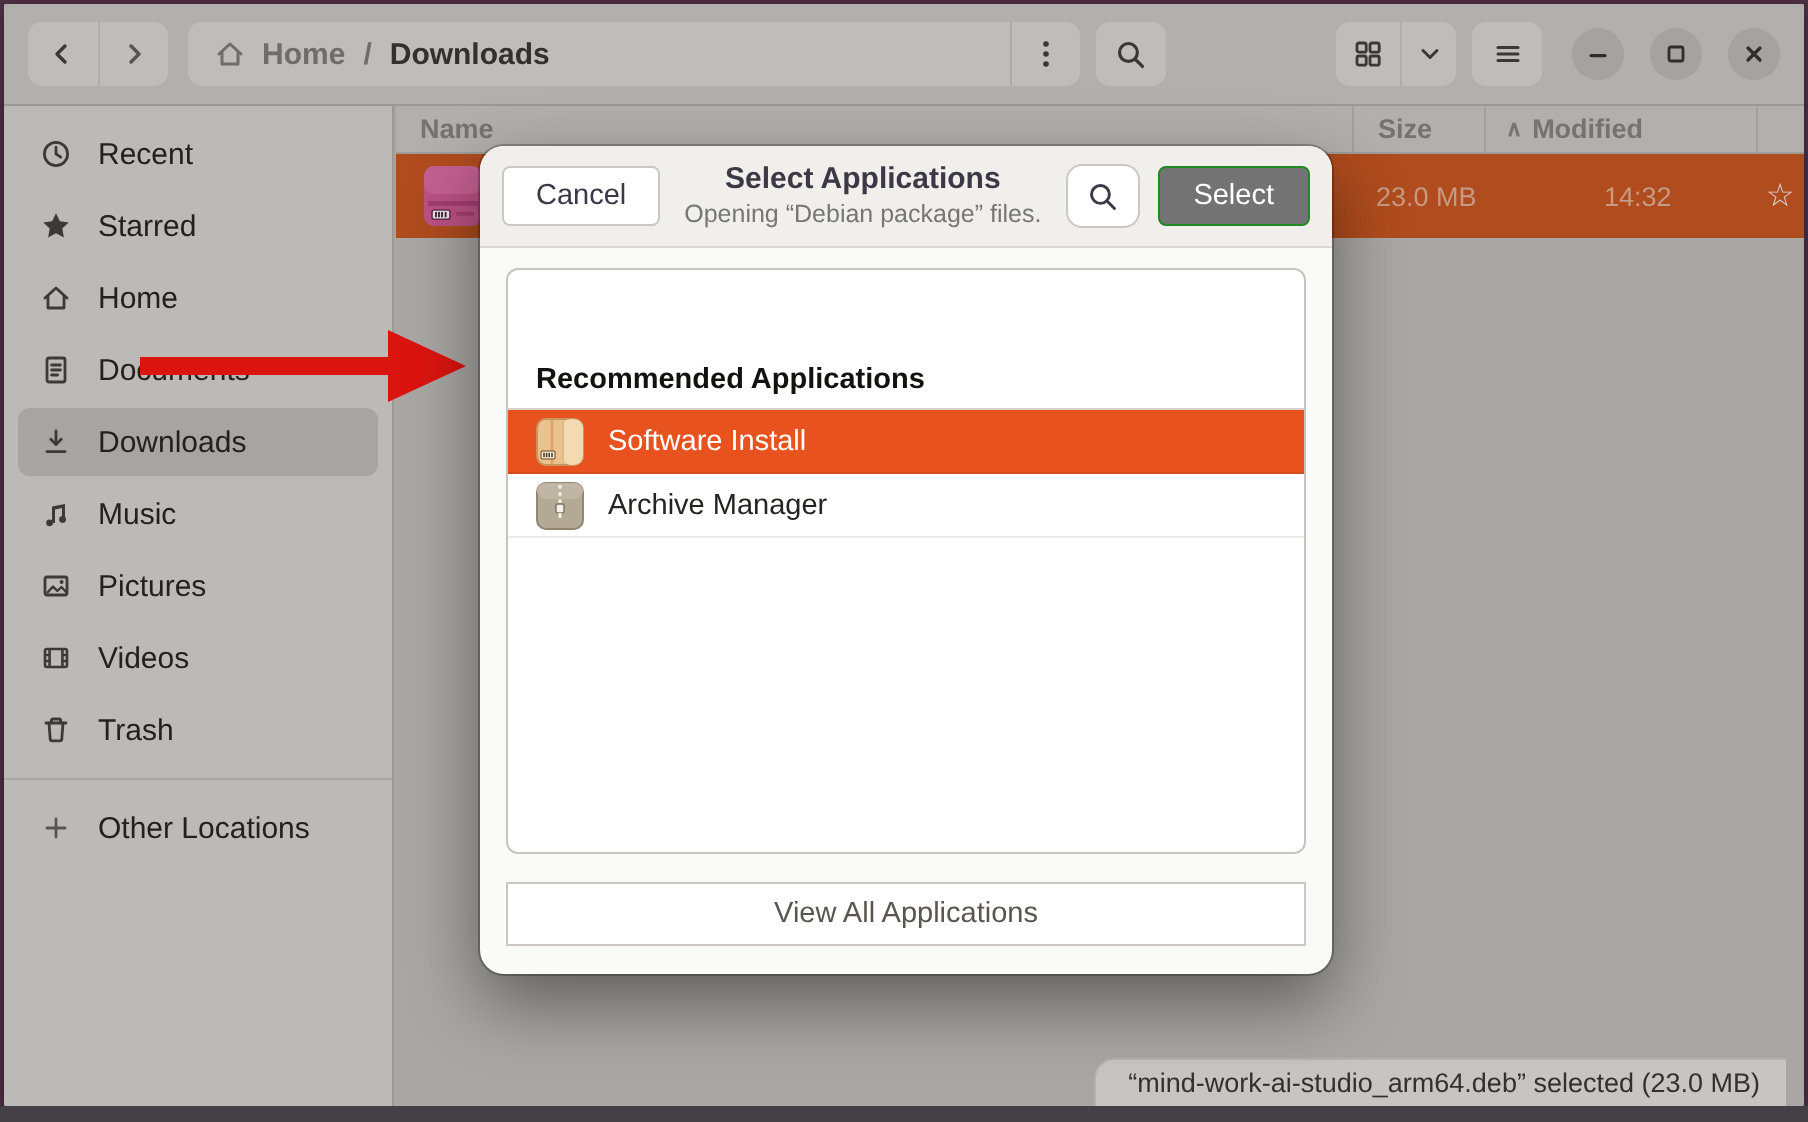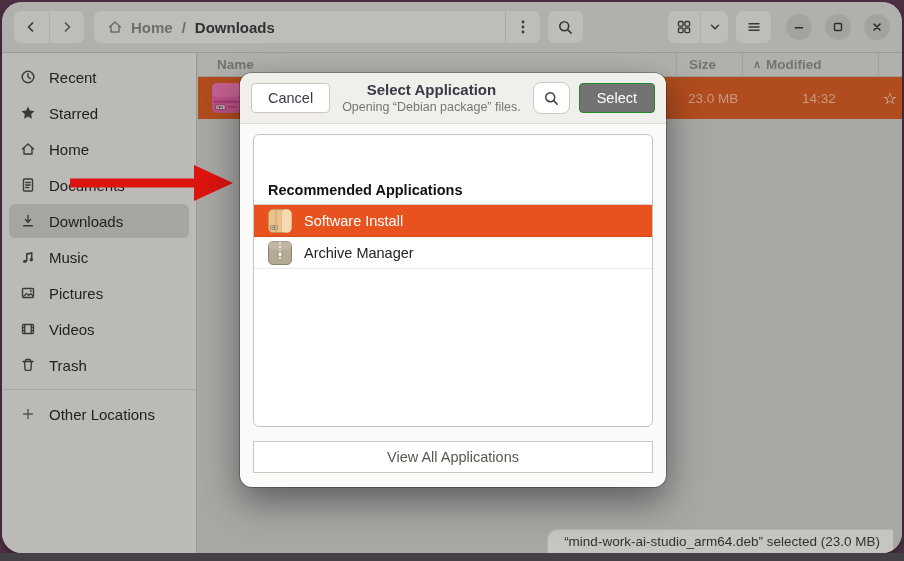--- a/index.html
+++ b/index.html
@@ -1,21 +1,21 @@
 <!DOCTYPE html>
 <html><head>
 <meta charset="utf-8">
 <style>
   * { margin:0; padding:0; box-sizing:border-box; }
   html,body { width:904px; height:561px; }
   body { position:relative; overflow:hidden; background:#4f3146; font-family:"Liberation Sans", sans-serif; }
   .bottom-strip { position:absolute; left:0; right:0; bottom:0; height:8px; background:#454045; }
 
   .window { position:absolute; left:2px; top:2px; width:900px; height:551px; background:#a9a7a4;
-            border-radius:20px; overflow:hidden; box-shadow:0 3px 10px rgba(0,0,0,.45); }
+            border-radius:1px; overflow:hidden; box-shadow:0 3px 10px rgba(0,0,0,.45); }
 
   
   .headerbar { position:absolute; left:0; top:0; width:100%; height:51px; background:#b2b0ad;
                border-bottom:1px solid #9a9895; display:flex; align-items:center; padding:0 12px; }
   .nav-group { display:flex; width:70px; height:32px; background:#bfbdba; border-radius:7px; overflow:hidden; flex:none; }
   .nav-btn { flex:1; display:flex; align-items:center; justify-content:center; }
   .nav-btn:first-child { border-right:1px solid #b1afac; }
   .breadcrumb { margin-left:10px; width:446px; height:32px; background:#bfbdba; border-radius:7px;
                 display:flex; align-items:center; padding-left:13px; font-size:15px; font-weight:bold; flex:none; }
   .crumb-home { display:flex; align-items:center; gap:8px; color:#6f6d6a; }
@@ -40,21 +40,21 @@
                gap:13px; padding-left:11px; font-size:15px; color:#232120; }
   .side-item.selected { background:#a7a5a2; }
   .side-item svg { flex:none; }
   .side-divider { height:1px; background:#a9a7a4; margin:7px 0; }
 
   
   .content { position:absolute; left:196px; top:51px; width:704px; height:500px; background:#a9a7a4; }
   .grid-row { display:grid; grid-template-columns:1fr 66px 136px 24px; align-items:center; }
   .cols-header { height:24px; background:#b2b0ad; border-bottom:1px solid #9e9c99;
                  font-size:13.5px; font-weight:bold; color:#757370; }
-  .col-name { padding-left:19px; }
+  .col-name { padding-left:12px; }
   .colcell { height:100%; display:flex; align-items:center; border-left:1px solid #a3a19e; }
   .col-size { padding-left:12px; }
   .col-modified { padding-left:10px; gap:5px; }
   .sort-caret { font-size:11px; color:#757370; }
   .file-row { height:42px; background:#b04c1e; color:#c79a84; font-size:13.5px; }
   .file-icon-cell { padding-left:10px; display:flex; align-items:center; }
   .row-size { padding-left:12px; }
   .row-modified { padding-left:60px; }
   .row-star { text-align:center; color:#d9d7d4; font-size:16px; }
 
@@ -290,21 +290,21 @@
 </div>
 
 <svg class="arrow" width="176" height="44" viewBox="0 0 176 44">
   <polygon points="8,17.5 132,17.5 132,4 171,22 132,40 132,26.5 8,26.5" fill="#dc1410"></polygon>
 </svg>
 
 <div class="dialog">
   <div class="dialog-header">
     <button class="btn cancel-btn">Cancel</button>
     <div class="dialog-titles">
-      <div class="dialog-title">Select Application</div>
+      <div class="dialog-title">Select Applications</div>
       <div class="dialog-subtitle">Opening “Debian package” files.</div>
     </div>
     <div class="dlg-search-btn">
       <svg width="17" height="17" viewBox="0 0 16 16" fill="none" stroke="#3d3846" stroke-width="1.4" stroke-linecap="round">
           <circle cx="6.8" cy="6.8" r="4.2"></circle>
           <path d="M10 10 L13.4 13.4"></path>
         </svg>
     </div>
     <button class="btn select-btn">Select</button>
   </div>

